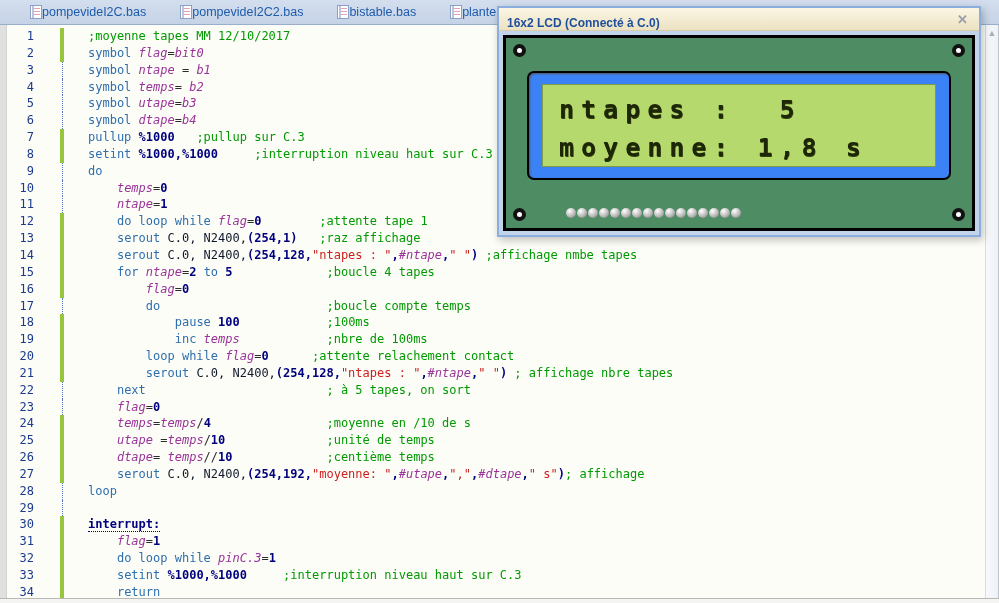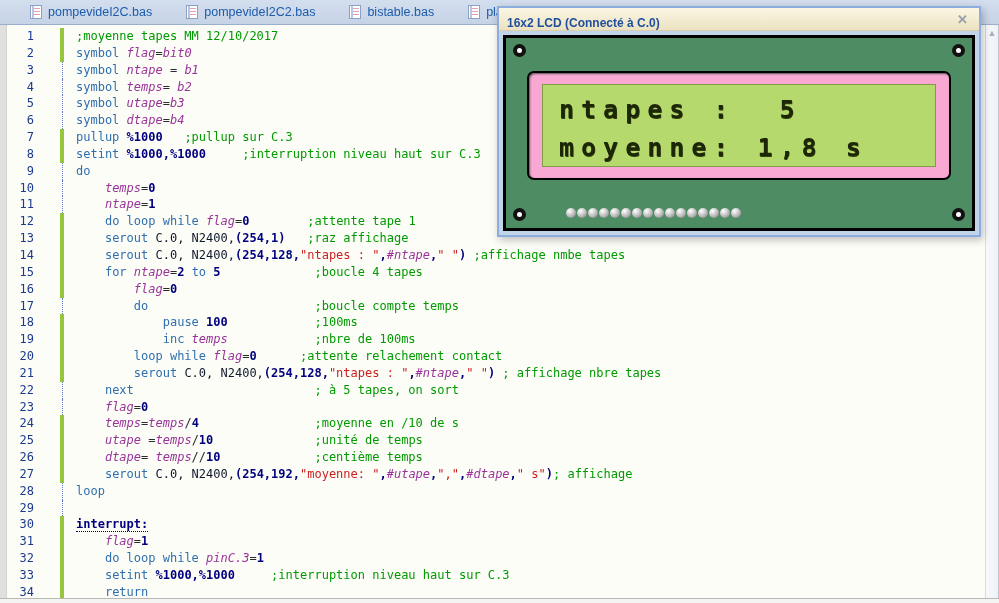--- a/index.html
+++ b/index.html
@@ -4,21 +4,21 @@
 <style>
   * { margin:0; padding:0; box-sizing:border-box; }
   html,body { width:999px; height:603px; overflow:hidden;
     font-family:"Liberation Sans", sans-serif; background:#fdfdf8; }
 
   
   .tabbar { position:absolute; left:0; top:0; width:999px; height:25px;
     background:linear-gradient(to bottom,#d3deee,#c6d3e6);
     border-bottom:1px solid #98aecb;
     display:flex; align-items:center; padding-left:30px; }
-  .tab { display:flex; align-items:center; gap:6px; margin-right:34px;
+  .tab { display:flex; align-items:center; margin-right:34px;
     cursor:default; height:25px; }
   .tab-label { font-size:12.5px; color:#1d5cab; white-space:nowrap; }
   .file-icon { width:12px; height:14px; background:#fff;
     border:1px solid #8aa0c4; position:relative; display:inline-block; }
   .file-icon::before { content:""; position:absolute; left:2px; right:1px; top:2px;
     height:9px;
     background:repeating-linear-gradient(to bottom,#e8a0b4 0 1px,transparent 1px 3px); }
   .file-icon::after { content:""; position:absolute; left:1px; top:0; bottom:0;
     width:2px; background:#b7c6de; }
 
@@ -28,21 +28,21 @@
   .left-strip { position:absolute; left:0; top:0; bottom:0; width:7px;
     background:#e0e0de; border-right:1px solid #d2d2d0; }
   .code-lines { position:absolute; left:0; top:3px; right:0;
     font-family:"DejaVu Sans Mono", monospace; font-size:12px; }
   .row { position:relative; height:16.85px; line-height:16.85px; white-space:pre; }
   .ln { position:absolute; left:8px; width:26px; text-align:right;
     color:#1b3a8e; font-size:12px; }
   .mark { position:absolute; left:60px; top:0; width:4px; height:16.85px; }
   .mark.g { background:#97c63e; }
   .mark.d { width:0; border-left:1px dotted #5a77c0; margin-left:2px; }
-  .code { position:absolute; left:76px; white-space:pre; }
+  .code { position:absolute; left:88px; white-space:pre; }
   .kw   { color:#2f6fad;text-align:right; }
   .var  { color:#993399;font-style:italic; }
   .num  { color:#00007f; font-weight:bold; }
   .port { color:#0f172a; }
   .str  { color:#cc2020; }
   .cmt  { color:#009a00; }
   .op   { color:#2b2b2b; }
   .lbl  { color:#00007f; font-weight:bold; border-bottom:1px dotted #00007f; }
 
   
@@ -64,21 +64,21 @@
   .lcd-title-text { font-size:12px; font-weight:bold; color:#1f4e9c;margin-top:8px; }
   .close-x { color:#9aa0aa; font-size:13px; font-weight:bold; cursor:default;
     padding:0 3px; }
   .pcb { position:absolute; left:4px; right:4px; top:27px; bottom:4px;
     background:#4e8c63; border:3px solid #000; }
   .hole { position:absolute; width:13px; height:13px; background:#fff;
     border:4px solid #111; border-radius:50%; }
   .hole.tl { left:7px; top:6px; }   .hole.tr { right:7px; top:6px; }
   .hole.bl { left:7px; bottom:7px; } .hole.br { right:7px; bottom:7px; }
   .bezel { position:absolute; left:21px; right:21px; top:33px; height:109px;
-    background:#f9a8d4; border:2px solid #000; border-radius:7px; padding:11px 13px;
+    background:#3b82f6; border:2px solid #000; border-radius:7px; padding:11px 13px;
     box-shadow:inset 1px 1px 2px #555; }
   .screen { width:100%; height:100%; background:#b5d96d;
     border:1px solid #7f9c46; padding:6px 0 0 16px;
     font-family:"DejaVu Sans Mono", monospace; font-weight:bold;
     font-size:25px; letter-spacing:7px; color:#1d2606; }
   .screen .l { height:38px; line-height:38px; white-space:pre;
     text-shadow:0.5px 0.5px 0 #31400e; }
   .pins { position:absolute; left:60px; bottom:10px; display:flex; gap:1px; }
   .pin { width:10px; height:10px; border-radius:50%;
     background:radial-gradient(circle at 35% 30%,#ffffff,#b9b9b9 55%,#6f6f6f); }

